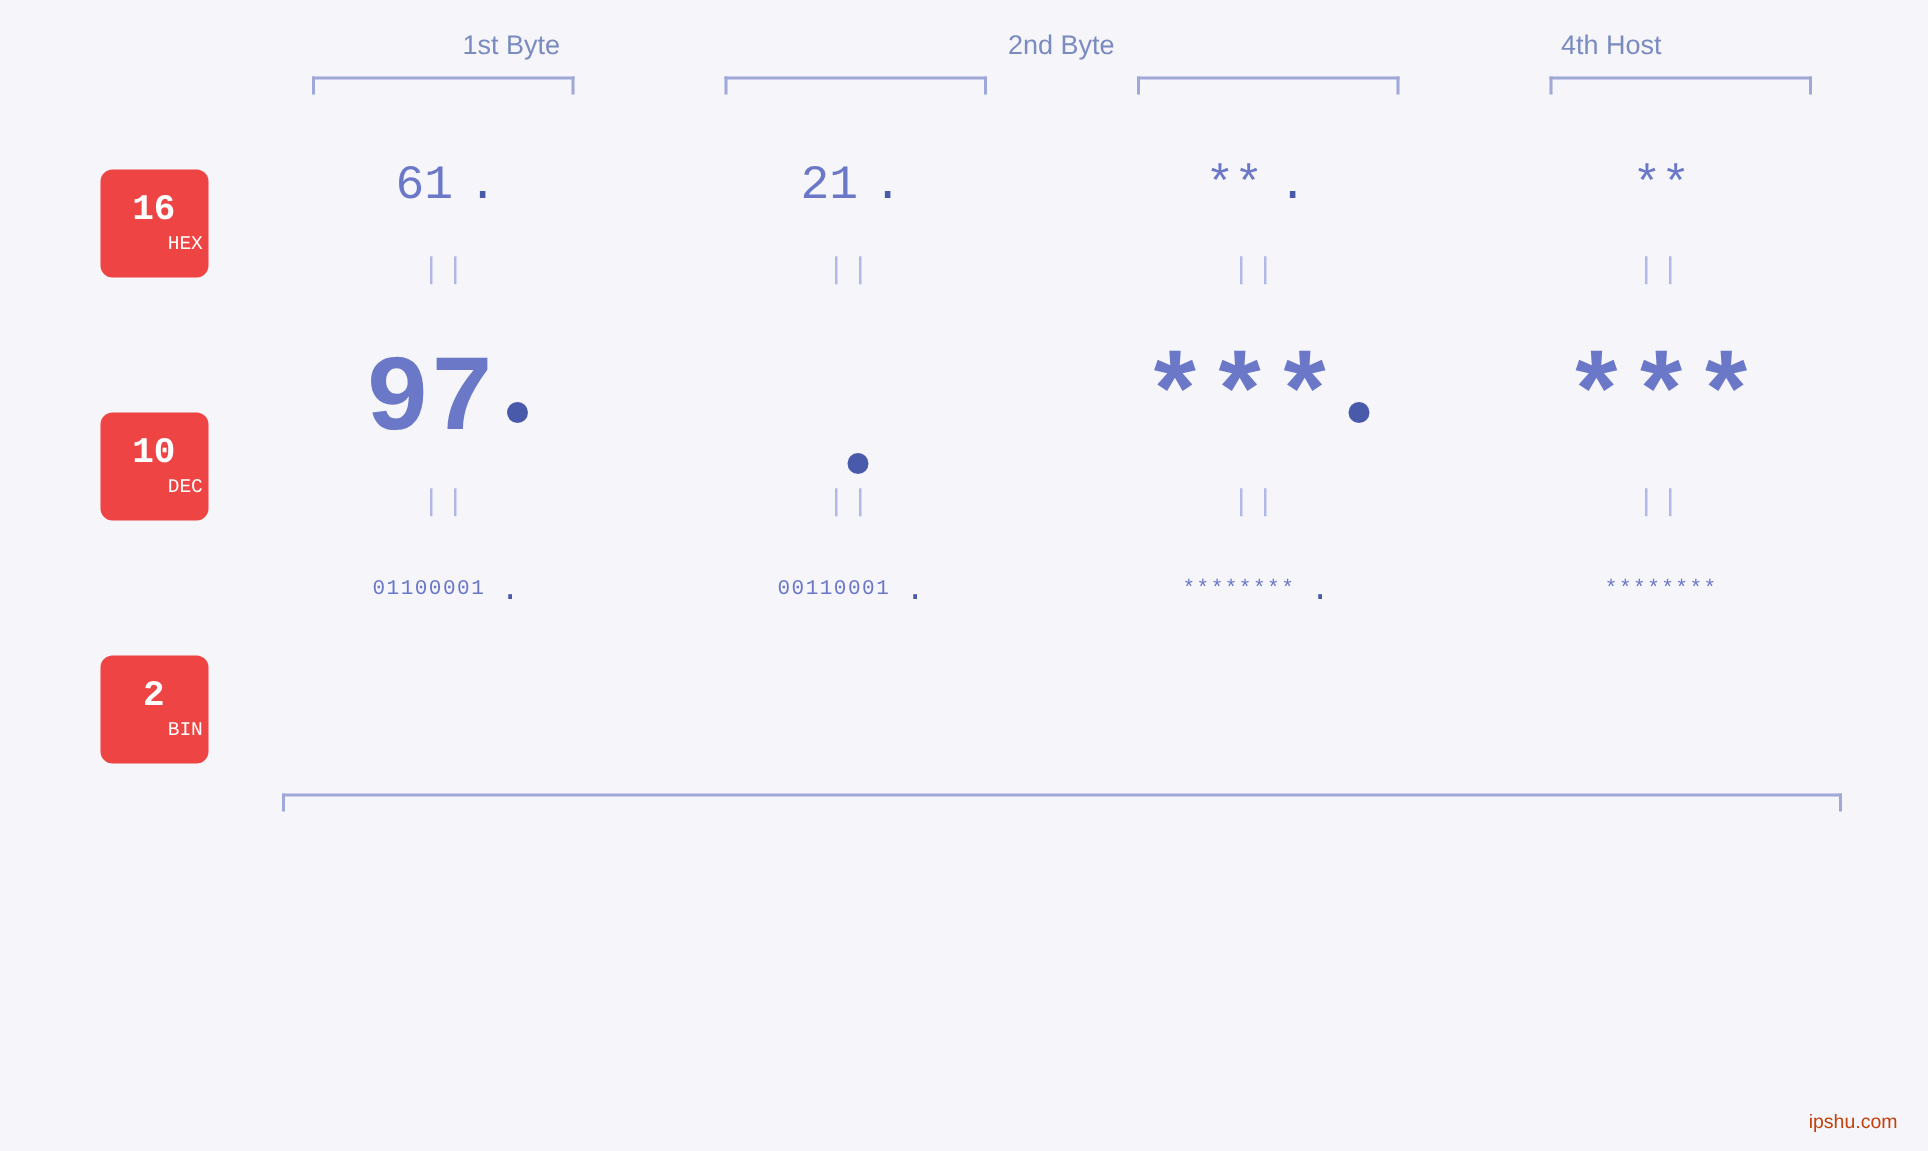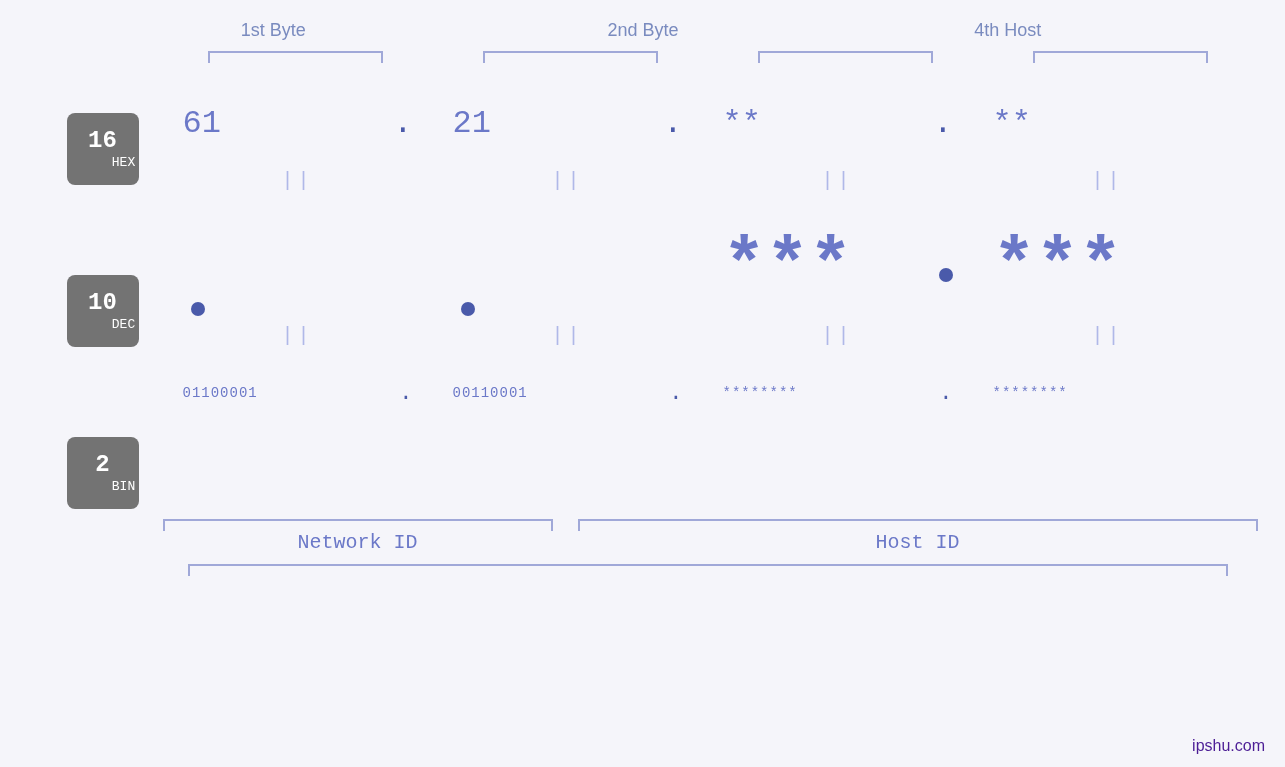--- a/index.html
+++ b/index.html
@@ -31,20 +31,21 @@
       justify-content: space-around;
       margin-bottom: 10px;
     }
 
     .byte-label {
       color: #7a8bbf;
       font-size: 18px;
       font-family: Arial, sans-serif;
       font-weight: 300;
       width: 200px;
+      text-align: center;
     }
 
     
     .bracket-line {
       width: 175px;
       height: 2px;
       background: #a0a8d8;
       margin: 0 auto;
       position: relative;
     }
@@ -75,21 +76,21 @@
     .badges-col {
       display: flex;
       flex-direction: column;
       gap: 0px;
       width: 120px;
       align-items: center;
       padding-top: 30px;
     }
 
     .badge {
-      background: #737373;
+      background: #ef4444;
       color: white;
       border-radius: 8px;
       width: 72px;
       height: 72px;
       display: flex;
       flex-direction: column;
       align-items: center;
       justify-content: center;
       margin-bottom: 90px;
     }
@@ -121,21 +122,21 @@
       justify-content: space-around;
       width: 100%;
       height: 100px;
     }
 
     .value-cell {
       width: 230px;
       text-align: center;
       display: flex;
       align-items: center;
-      justify-content: space-between;
+      justify-content: center;
       gap: 0px;
     }
 
     .val-num {
       color: #6b78c8;
       display: inline-block;
       text-align: center;
     }
 
     .val-dot {
@@ -267,22 +268,22 @@
       margin-top: 12px;
       font-family: 'Courier New', Courier, monospace;
       letter-spacing: 2px;
     }
 
     
     .watermark {
       position: absolute;
       bottom: 12px;
       right: 20px;
-      color: #4c1d95;
-      font-size: 16px;
+      color: #c2410c;
+      font-size: 13px;
       font-family: Arial, sans-serif;
     }
 
     
     .sep-dot {
       width: 14px;
       height: 14px;
       background: #4a5aaa;
       border-radius: 50%;
       display: inline-block;
@@ -349,20 +350,21 @@
 
       <div class="equals-row">
         <div class="eq-cell">||</div>
         <div class="eq-cell">||</div>
         <div class="eq-cell">||</div>
         <div class="eq-cell">||</div>
       </div>
 
       <div class="value-row" style="height:120px; align-items:flex-end; padding-bottom:10px;">
         <div class="value-cell">
+          <span class="val-num dec-val">97</span>
           <span class="sep-dot"></span>
         </div>
         <div class="value-cell">
           <span class="sep-dot"></span>
         </div>
         <div class="value-cell">
           <span class="val-num dec-val">***</span>
           <span class="sep-dot"></span>
         </div>
         <div class="value-cell">
@@ -393,29 +395,21 @@
         <div class="value-cell">
           <span class="val-num bin-val">********</span>
         </div>
       </div>
 
     </div>
   </div>
 
   <div style="display:flex; width:1100px; margin-left:130px; margin-top:10px;">
 
-    <div style="width:420px; position:relative;">
-      <div class="net-line-top"></div>
-      <div class="net-label">Network ID</div>
-    </div>
-
-    <div style="flex:1; position:relative;">
-      <div class="host-line-top"></div>
-      <div class="host-label">Host ID</div>
-    </div>
+
   </div>
 
   <div class="class-section">
     <div class="class-outer-line"></div>
   </div>
 
   <div class="watermark">ipshu.com</div>
 
 </div>
 

